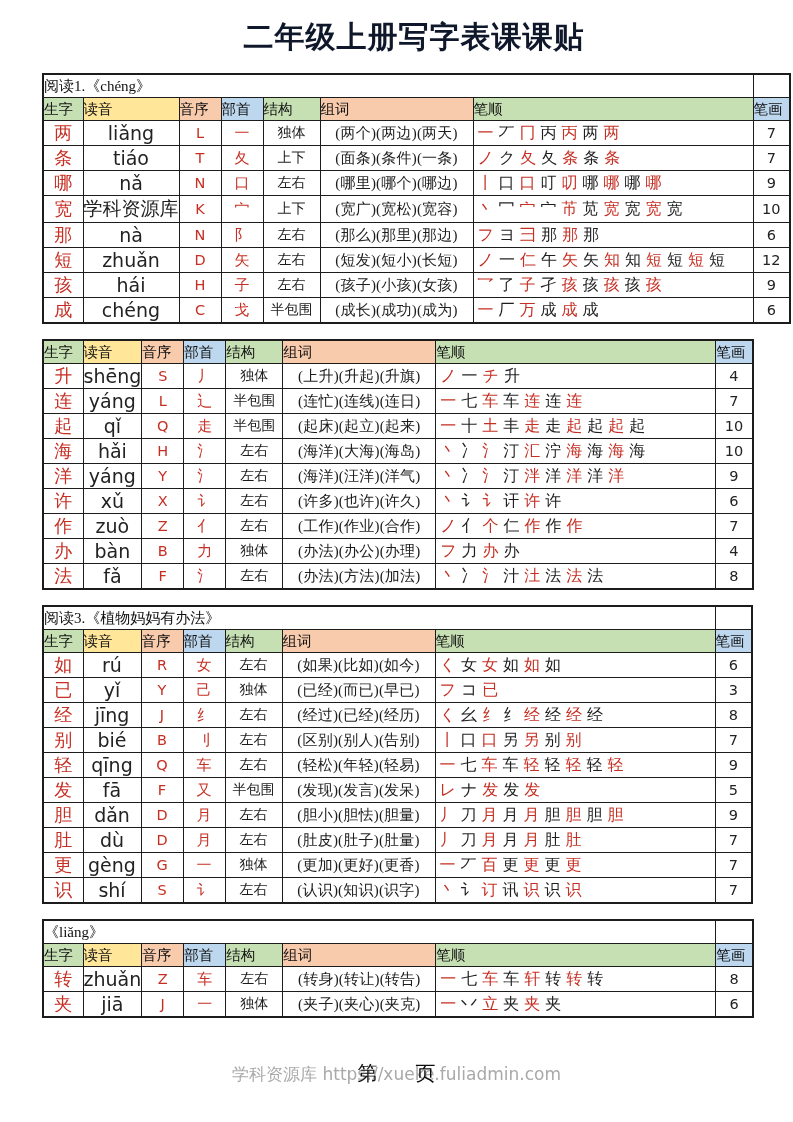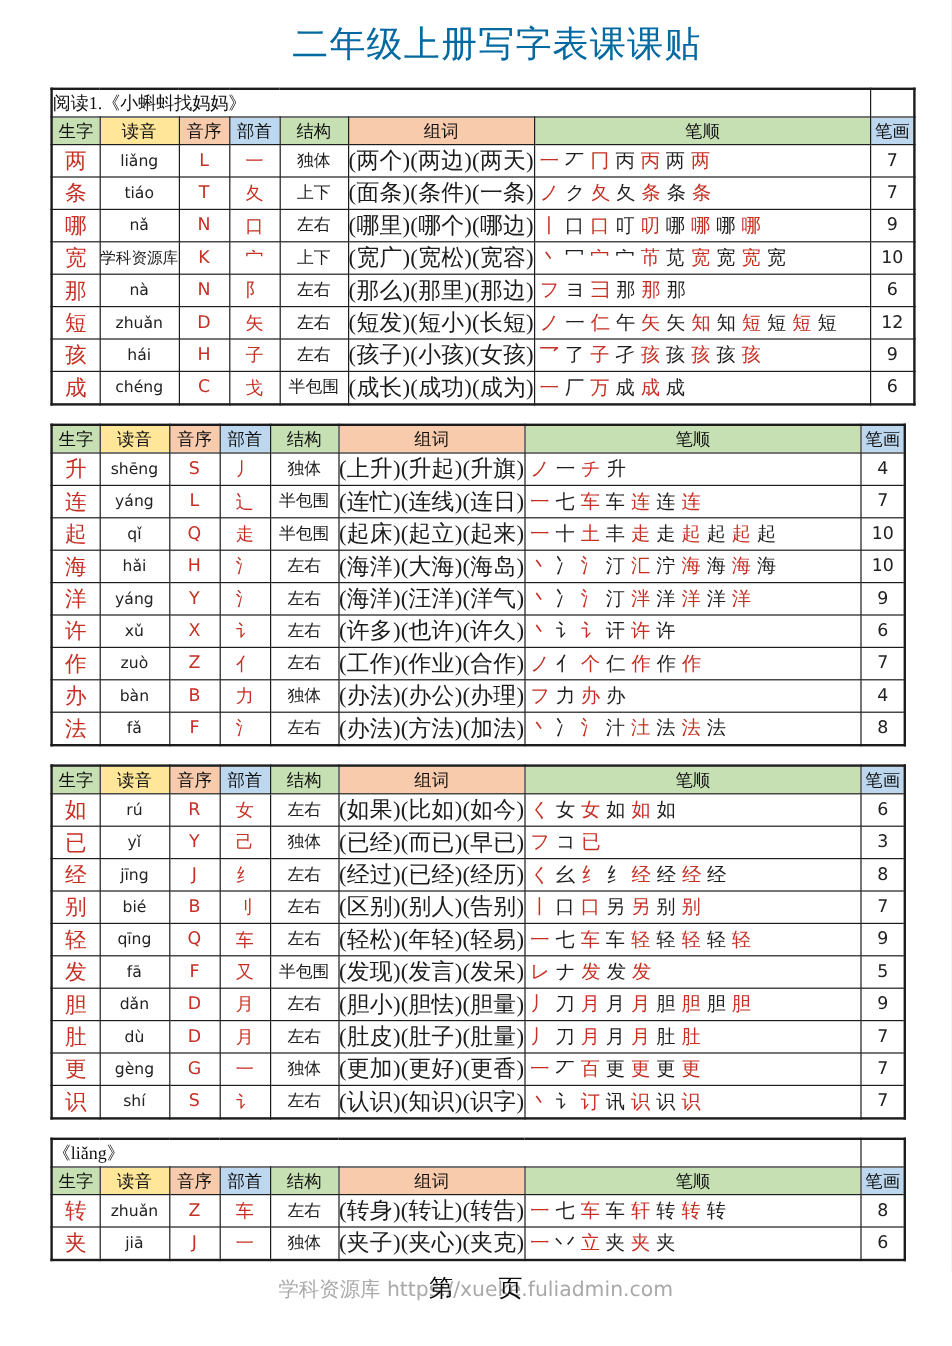--- a/index.html
+++ b/index.html
@@ -1,31 +1,31 @@
 <!DOCTYPE html>
 <html style="--red: #c62f23;"><head>
 <meta charset="utf-8">
 <style>
   html,body{margin:0;padding:0;background:#e8e8e8;}
   .page{position:relative;width:793px;height:1122px;background:#ffffff;margin:0 auto;overflow:hidden;
         font-family:"Liberation Serif",serif;color:#1c1c1c;}
   .title{margin:0;padding-top:17px;height:42px;text-align:center;
-         font-family:"Liberation Sans",sans-serif;font-weight:normal;font-size:30px;letter-spacing:1px;color:#0369a1;padding-left:35px;}
+         font-family:"Liberation Sans",sans-serif;font-weight:bold;font-size:30px;letter-spacing:1px;color:#0f172a;padding-left:35px;}
   #tables{margin-top:14px;}
   table.sheet{border-collapse:collapse;table-layout:fixed;margin:0 0 15px 42px;border:2px solid #1c1c1c;}
   .sheet td,.sheet th{border:1px solid #1c1c1c;padding:0;overflow:hidden;white-space:nowrap;vertical-align:middle;}
   .section-cell{height:22px;font-size:15px;text-align:left;padding-left:5px;background:#fff;color:#111;}
-  .header-row th{height:22px;font-size:14.5px;font-weight:normal;color:#111;text-align:center;}
+  .header-row th{height:22px;font-size:14.5px;font-weight:normal;color:#111;text-align:left;}
   .sheet tr.data-row td{height:23px;text-align:center;background:#fff;}
   .c-char{font-size:18px;color:var(--red);}
-  .c-pinyin{font-family:"DejaVu Sans",sans-serif;font-size:13px;color:#222;}
+  .c-pinyin{font-family:"DejaVu Sans",sans-serif;font-size:19px;color:#222;}
   .c-initial{font-family:"DejaVu Sans",sans-serif;font-size:14.5px;color:var(--red);}
   .c-radical{font-size:15px;color:var(--red);}
   .c-struct{font-size:14px;color:#1c1c1c;}
-  .c-words{font-size:19px;color:#1c1c1c;letter-spacing:0.2px;}
+  .c-words{font-size:15px;color:#1c1c1c;letter-spacing:0.2px;}
   .c-strokes{text-align:left !important;padding-left:4px !important;font-size:16px;}
   .c-strokes .st{display:inline-block;margin-right:5px;}
   .c-strokes .st:nth-child(odd){color:var(--red);}
   .c-strokes .st:nth-child(even){color:#1e1e1e;}
   .c-count{font-family:"DejaVu Sans",sans-serif;font-size:14.5px;color:#222;}
   .footer{position:absolute;left:0;top:1063px;width:100%;text-align:center;
           font-family:"DejaVu Sans",sans-serif;font-size:17px;color:#a9a9a9;}
   .page-label{position:absolute;left:50%;top:1060px;transform:translateX(-50%);width:78px;
               display:flex;justify-content:space-between;font-family:"Liberation Serif",serif;
               font-size:20px;color:#0d0d0d;}
@@ -42,21 +42,21 @@
           <col style="width: 58px;">
           <col style="width: 42px;">
           <col style="width: 42px;">
           <col style="width: 57px;">
           <col style="width: 153px;">
           <col style="width: 280px;">
           <col style="width: 37px;">
         </colgroup>
         <tbody>
           <tr>
-            <td colspan="7" class="section-cell">阅读1.《小蝌蚪找妈妈》</td>
+            <td colspan="7" class="section-cell">阅读1.《chéng》</td>
             <td class="section-cell"></td>
           </tr>
           <tr class="header-row">
             <th style="background: rgb(198, 224, 180);">生字</th>
             <th style="background: rgb(255, 230, 153);">读音</th>
             <th style="background: rgb(248, 203, 173);">音序</th>
             <th style="background: rgb(189, 215, 238);">部首</th>
             <th style="background: rgb(198, 224, 180);">结构</th>
             <th style="background: rgb(248, 203, 173);">组词</th>
             <th style="background: rgb(198, 224, 180);">笔顺</th>
@@ -263,20 +263,24 @@
           <col style="width: 40px;">
           <col style="width: 58px;">
           <col style="width: 42px;">
           <col style="width: 42px;">
           <col style="width: 57px;">
           <col style="width: 153px;">
           <col style="width: 280px;">
           <col style="width: 37px;">
         </colgroup>
         <tbody>
+          <tr>
+            <td colspan="7" class="section-cell">阅读3.《植物妈妈有办法》</td>
+            <td class="section-cell"></td>
+          </tr>
           <tr class="header-row">
             <th style="background: rgb(198, 224, 180);">生字</th>
             <th style="background: rgb(255, 230, 153);">读音</th>
             <th style="background: rgb(248, 203, 173);">音序</th>
             <th style="background: rgb(189, 215, 238);">部首</th>
             <th style="background: rgb(198, 224, 180);">结构</th>
             <th style="background: rgb(248, 203, 173);">组词</th>
             <th style="background: rgb(198, 224, 180);">笔顺</th>
             <th style="background: rgb(189, 215, 238);">笔画</th>
           </tr>

